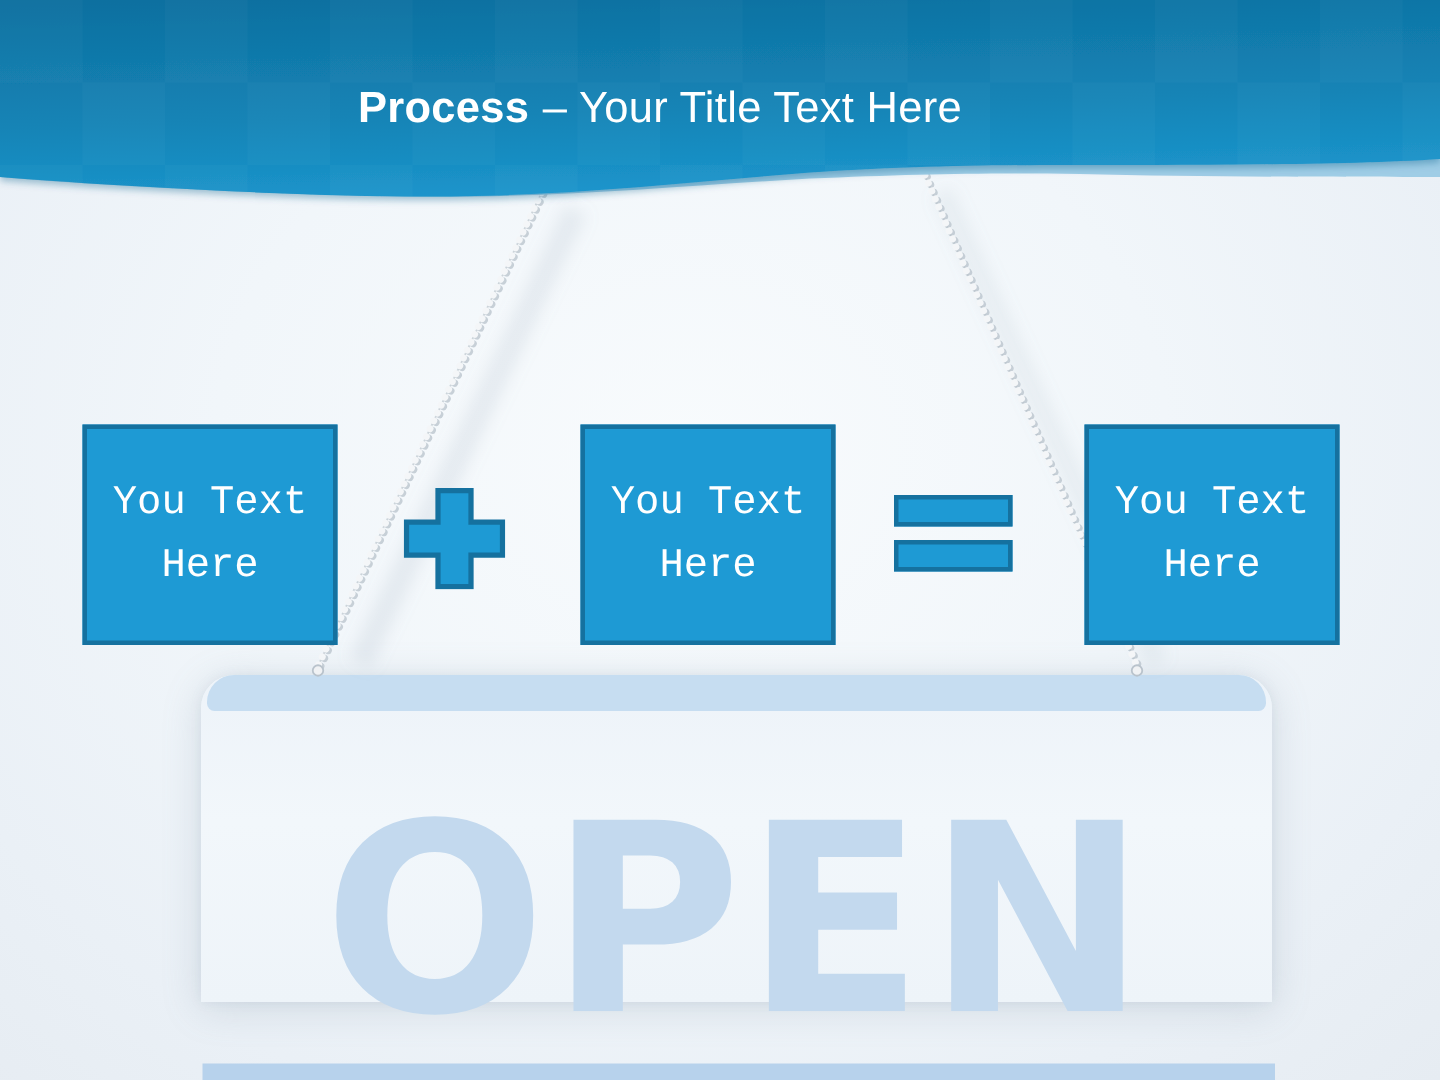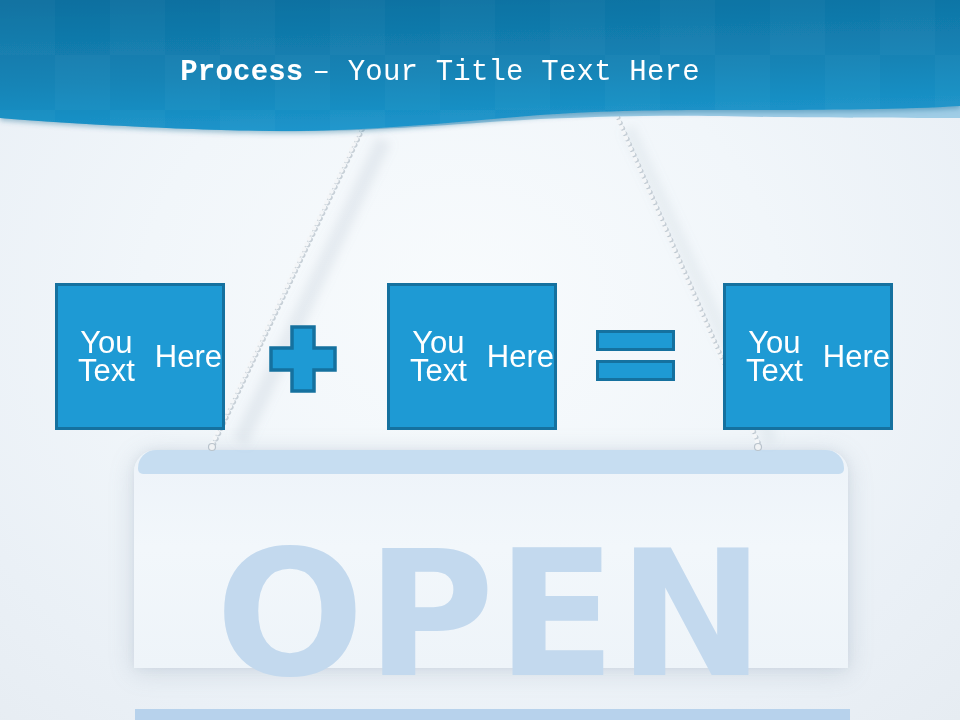--- a/index.html
+++ b/index.html
@@ -7,21 +7,21 @@
     position:relative;width:960px;height:720px;overflow:hidden;
     font-family:"Liberation Sans",sans-serif;
     background:radial-gradient(ellipse at 48% 42%, #f8fbfd 0%, #f1f6fa 45%, #eaf0f6 78%, #e6ecf2 100%);
   }
   svg{position:absolute;left:0;top:0;}
 
   
   .wave-svg{width:960px;height:150px;z-index:30;pointer-events:none;}
   .title{
     position:absolute;top:56px;left:0;width:880px;z-index:40;
-    text-align:center;color:#ffffff;font-size:29px;letter-spacing:0.2px;font-family:Liberation Mono, monospace;
+    text-align:center;color:#ffffff;font-size:29px;letter-spacing:0.2px;
   }
   .title .t-bold{font-weight:bold;}
   .title .t-rest{font-weight:normal;margin-left:9px;}
 
   
   .chains-svg{width:960px;height:720px;z-index:20;pointer-events:none;}
   .sign{
     position:absolute;left:134px;top:450px;width:714px;height:218px;z-index:10;
     border-radius:22px 22px 0 0;
     background:linear-gradient(180deg,#edf3f9 0%,#f2f7fb 45%,#eef4f9 100%);
@@ -37,22 +37,22 @@
     line-height:1;letter-spacing:2px;color:#c3d9ee;
   }
   .sign-bottom-bar{
     position:absolute;left:1px;right:-2px;top:259px;height:11px;background:#b7d2ec;
   }
 
   
   .eq-box{
     position:absolute;top:283px;width:170px;height:147px;z-index:50;
     background:#1e9ad4;border:3px solid #15719f;box-sizing:border-box;
-    display:flex;flex-direction:row;align-items:center;justify-content:center;
-    color:#ffffff;font-size:31px;line-height:28px;text-align:center;
+    display:flex;flex-direction:column;align-items:center;justify-content:center;
+    color:#ffffff;font-size:27px;line-height:28px;text-align:center;font-family:Liberation Mono, monospace;
   }
   .eq-box p{margin:7px 0;}
   .box-1{left:55px;}
   .box-2{left:387px;}
   .box-3{left:723px;}
   .plus-svg{left:269px;top:325px;width:68px;height:68px;z-index:50;}
   .equals{position:absolute;left:596px;top:330px;width:79px;z-index:50;}
   .equals .bar{
     height:15px;background:#1e9ad4;border:3px solid #15719f;margin-bottom:9px;
   }

